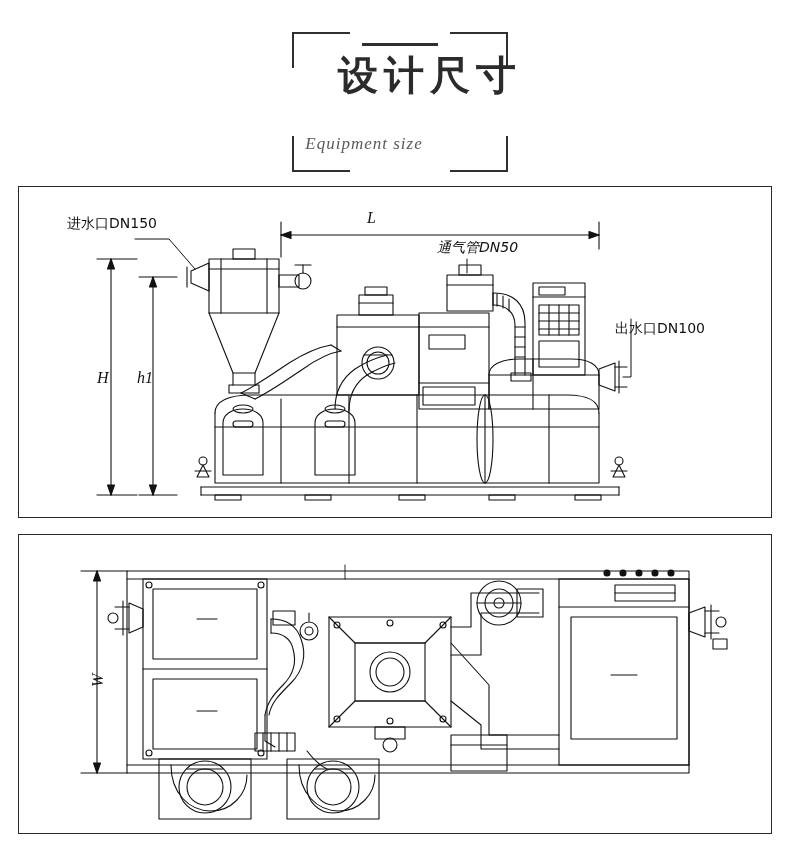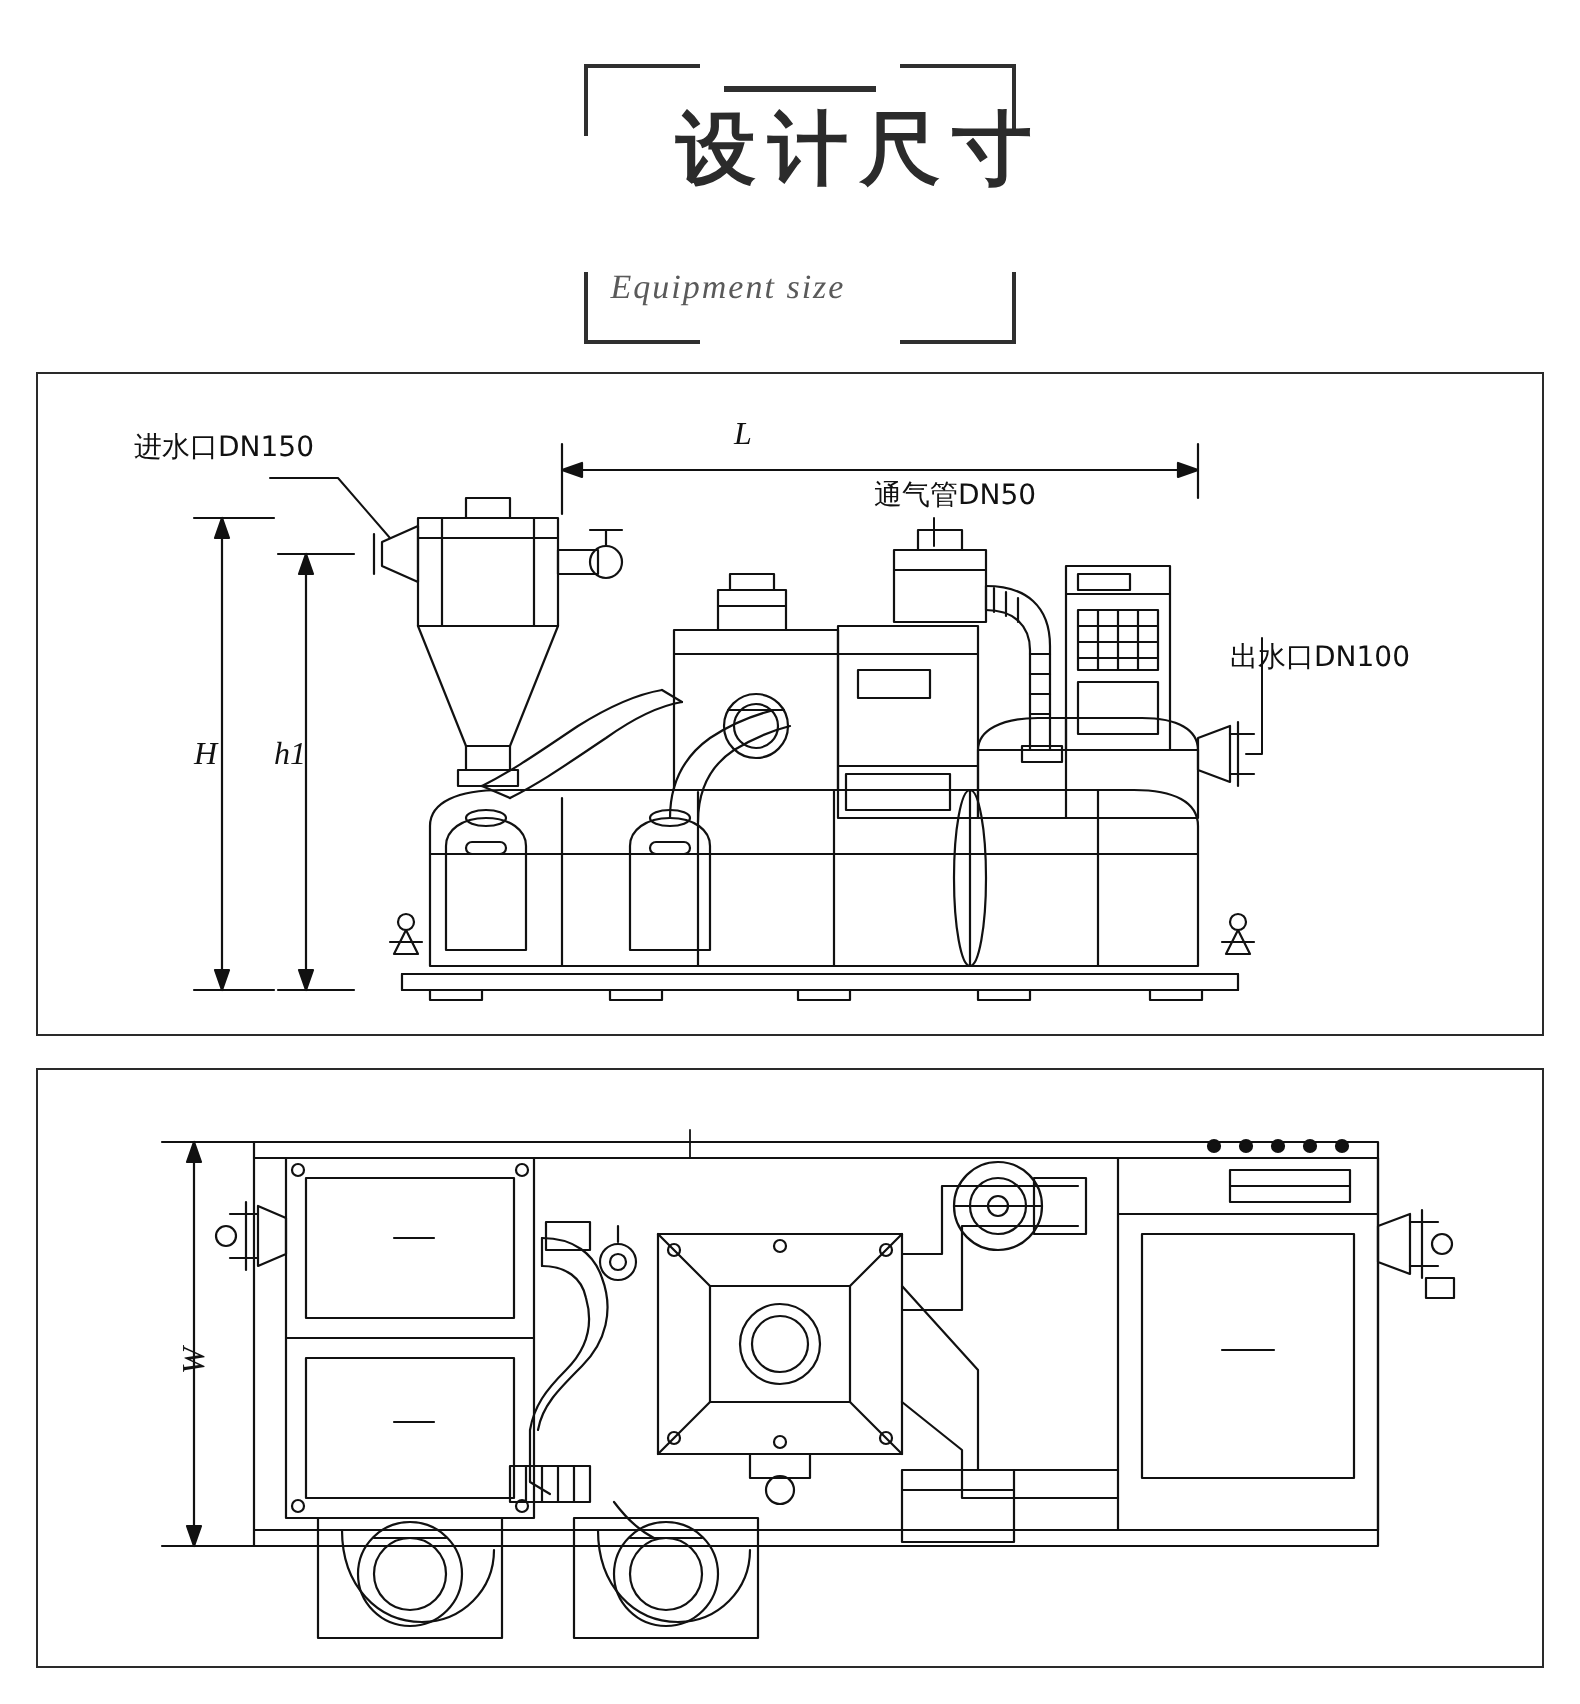--- a/index.html
+++ b/index.html
@@ -279,21 +279,21 @@
           <path d="M116 52 L150 52 L176 82" stroke-width="1"></path>
 
           <path d="M448 72 L448 86" stroke-width="1"></path>
 
           <path d="M604 190 L612 190 L612 132" stroke-width="1"></path>
         </g>
       </svg>
     </div>
 
     <div class="lbl" style="left:48px;  top:28px;">进水口DN150</div>
-    <div class="lbl" style="left:418px; top:52px;">通气管DN50</div>
+    <div class="lbl" style="left:418px; top:52px;font-style:italic;">通气管DN50</div>
     <div class="lbl" style="left:596px; top:121px;margin-top:12px;">出水口DN100</div>
 
     <div class="dim-lbl" style="left:348px; top:22px;">L</div>
     <div class="dim-lbl" style="left:78px;  top:182px;">H</div>
     <div class="dim-lbl" style="left:118px; top:182px;font-family:Liberation Serif, serif;">h1</div>
   </div>
 
   <div class="panel" id="panel-top">
     <div class="svg-holder">
       <svg width="752" height="298" viewBox="0 0 752 298" xmlns="http://www.w3.org/2000/svg">

